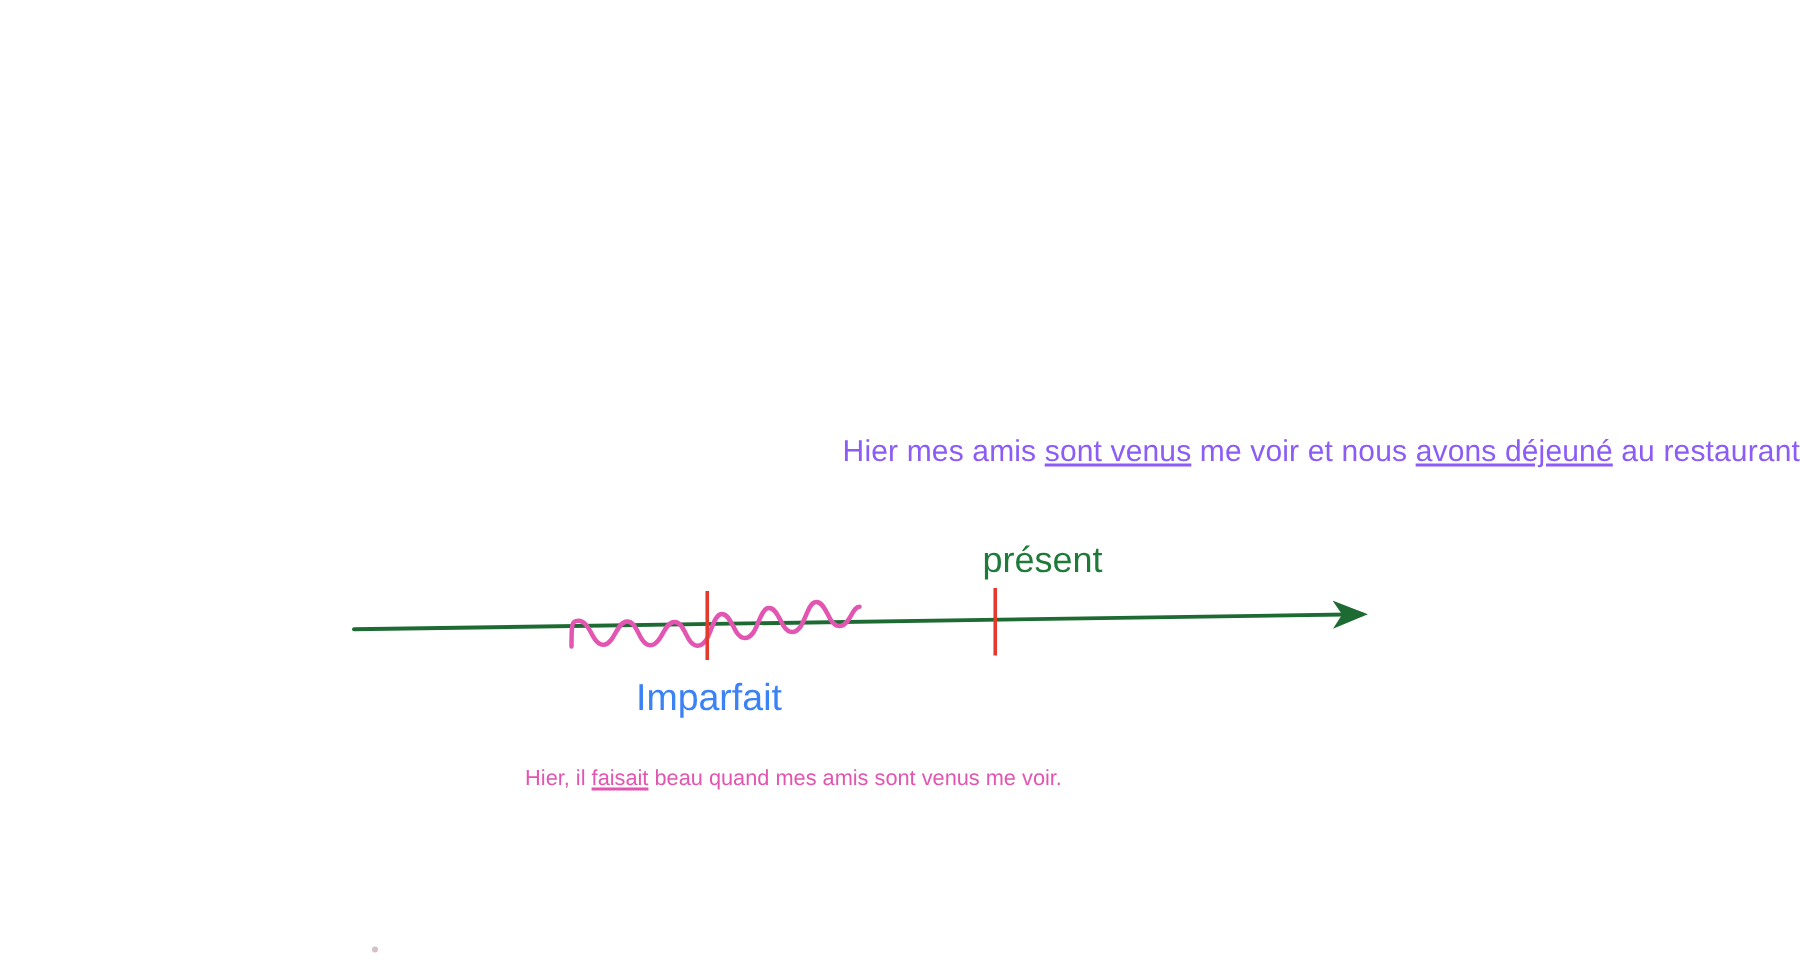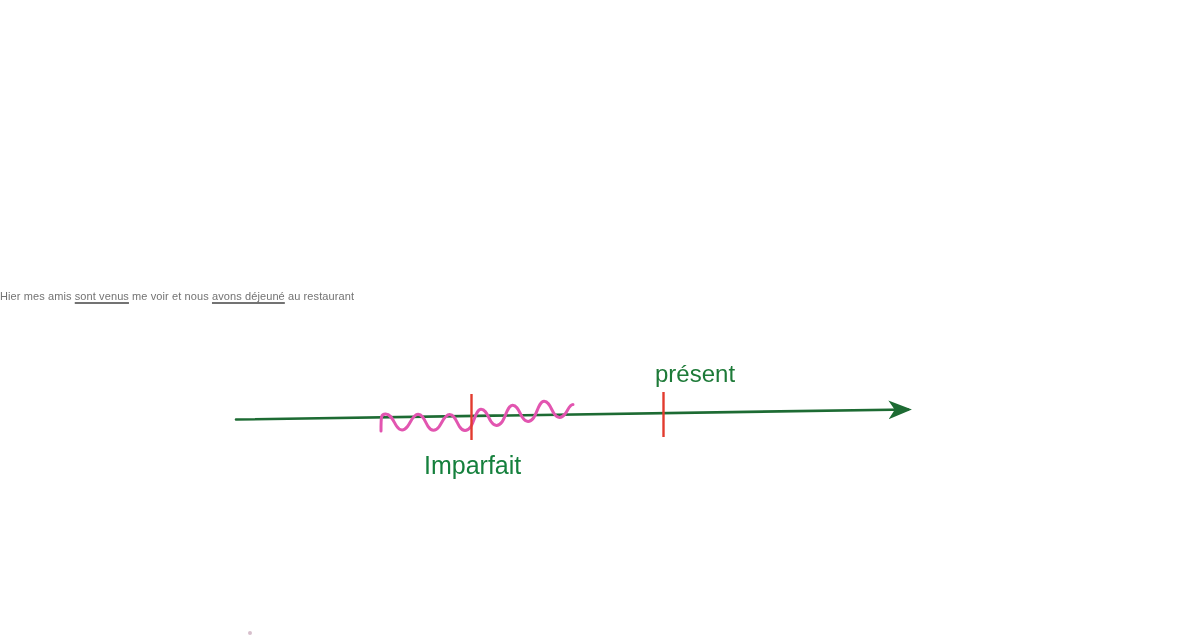--- a/index.html
+++ b/index.html
@@ -21,24 +21,24 @@
     height: 642px;
     background: #ffffff;
   }
 
   
   .sentence-top {
     position: absolute;
     left: 0;
     top: 290px;
     width: 1200px;
-    text-align: left;
-    font-size: 11px;
+    text-align: right;
+    font-size: 20px;
     letter-spacing: 0.1px;
-    color: #737373;
+    color: #8b5cf6;
     white-space: nowrap;
     font-family: "Liberation Sans", "DejaVu Sans", sans-serif;
   }
   .sentence-top .u {
     text-decoration: underline;
     text-decoration-thickness: 1.5px;
     text-underline-offset: 2px;
   }
 
   
@@ -76,21 +76,21 @@
     font-size: 24px;
     color: #1d7a38;
     white-space: nowrap;
     font-family: "Liberation Sans", "DejaVu Sans", sans-serif;
   }
   .label-imparfait {
     position: absolute;
     left: 424px;
     top: 451px;
     font-size: 25px;
-    color: #15803d;
+    color: #3b82f6;
     white-space: nowrap;
     font-family: "Liberation Sans", "DejaVu Sans", sans-serif;
   }
 
   
   #timeline-svg {
     position: absolute;
     left: 0;
     top: 0;
     width: 1200px;
@@ -149,16 +149,19 @@
              C537,413.5 539,401.5 544,401.3
              C549,401.1 551,409 554,413.5
              C557.5,418.7 561.5,418.5 565,414
              C568,410.2 569.5,404.5 573,404.5" fill="none" stroke="#e255b0" stroke-width="3" stroke-linecap="round" stroke-linejoin="round"></path>
 
     <line x1="471.5" y1="394" x2="471.5" y2="440" stroke="#e23b2e" stroke-width="2.4" stroke-linecap="butt"></line>
 
     <line x1="663.5" y1="392" x2="663.5" y2="437" stroke="#e23b2e" stroke-width="2.4" stroke-linecap="butt"></line>
   </svg>
 
+  <div class="sentence-bottom">
+    <span>Hier, il </span><span class="u">faisait</span><span> beau quand mes amis sont venus me voir.</span>
+  </div>
 
   <div class="stray-dot"></div>
 
 </div>
 
 </body></html>

